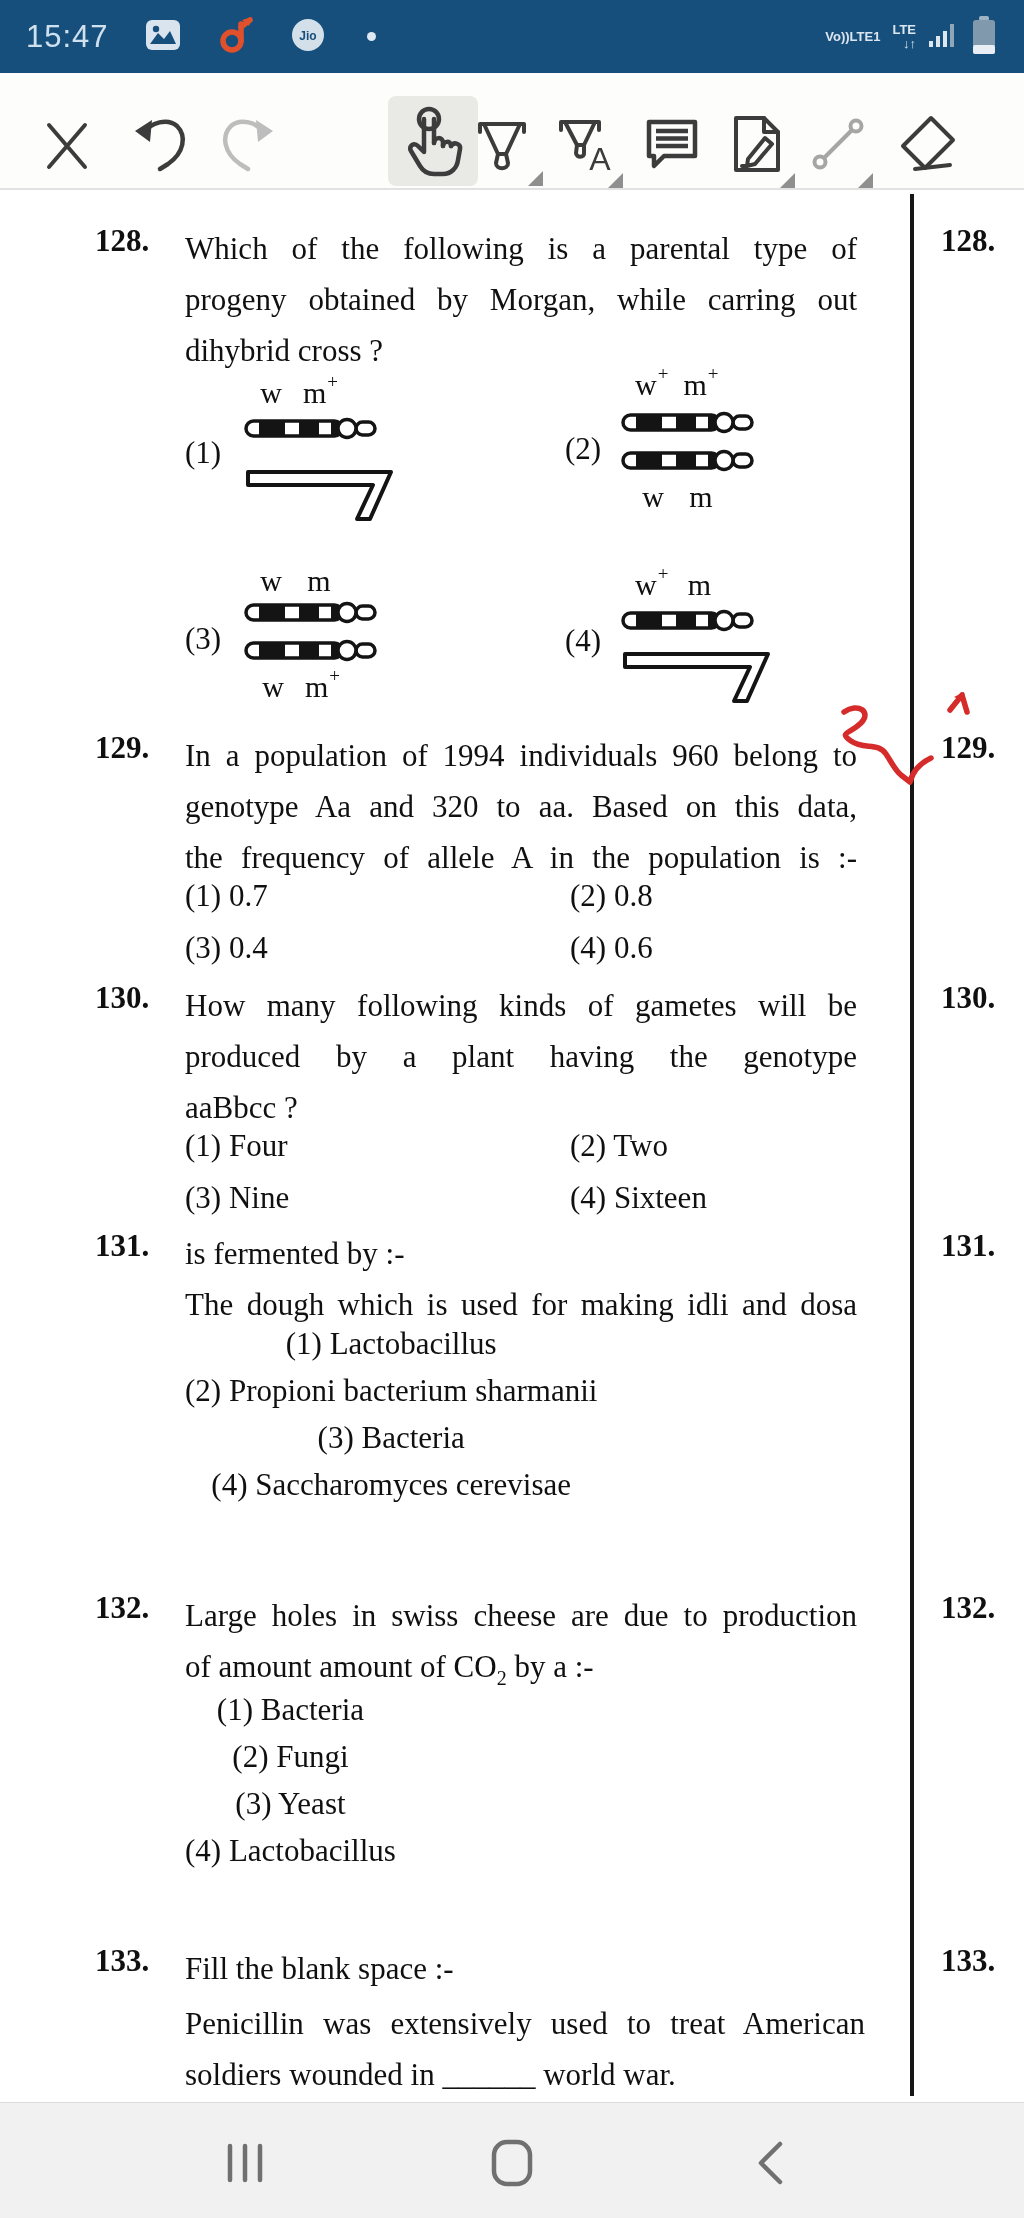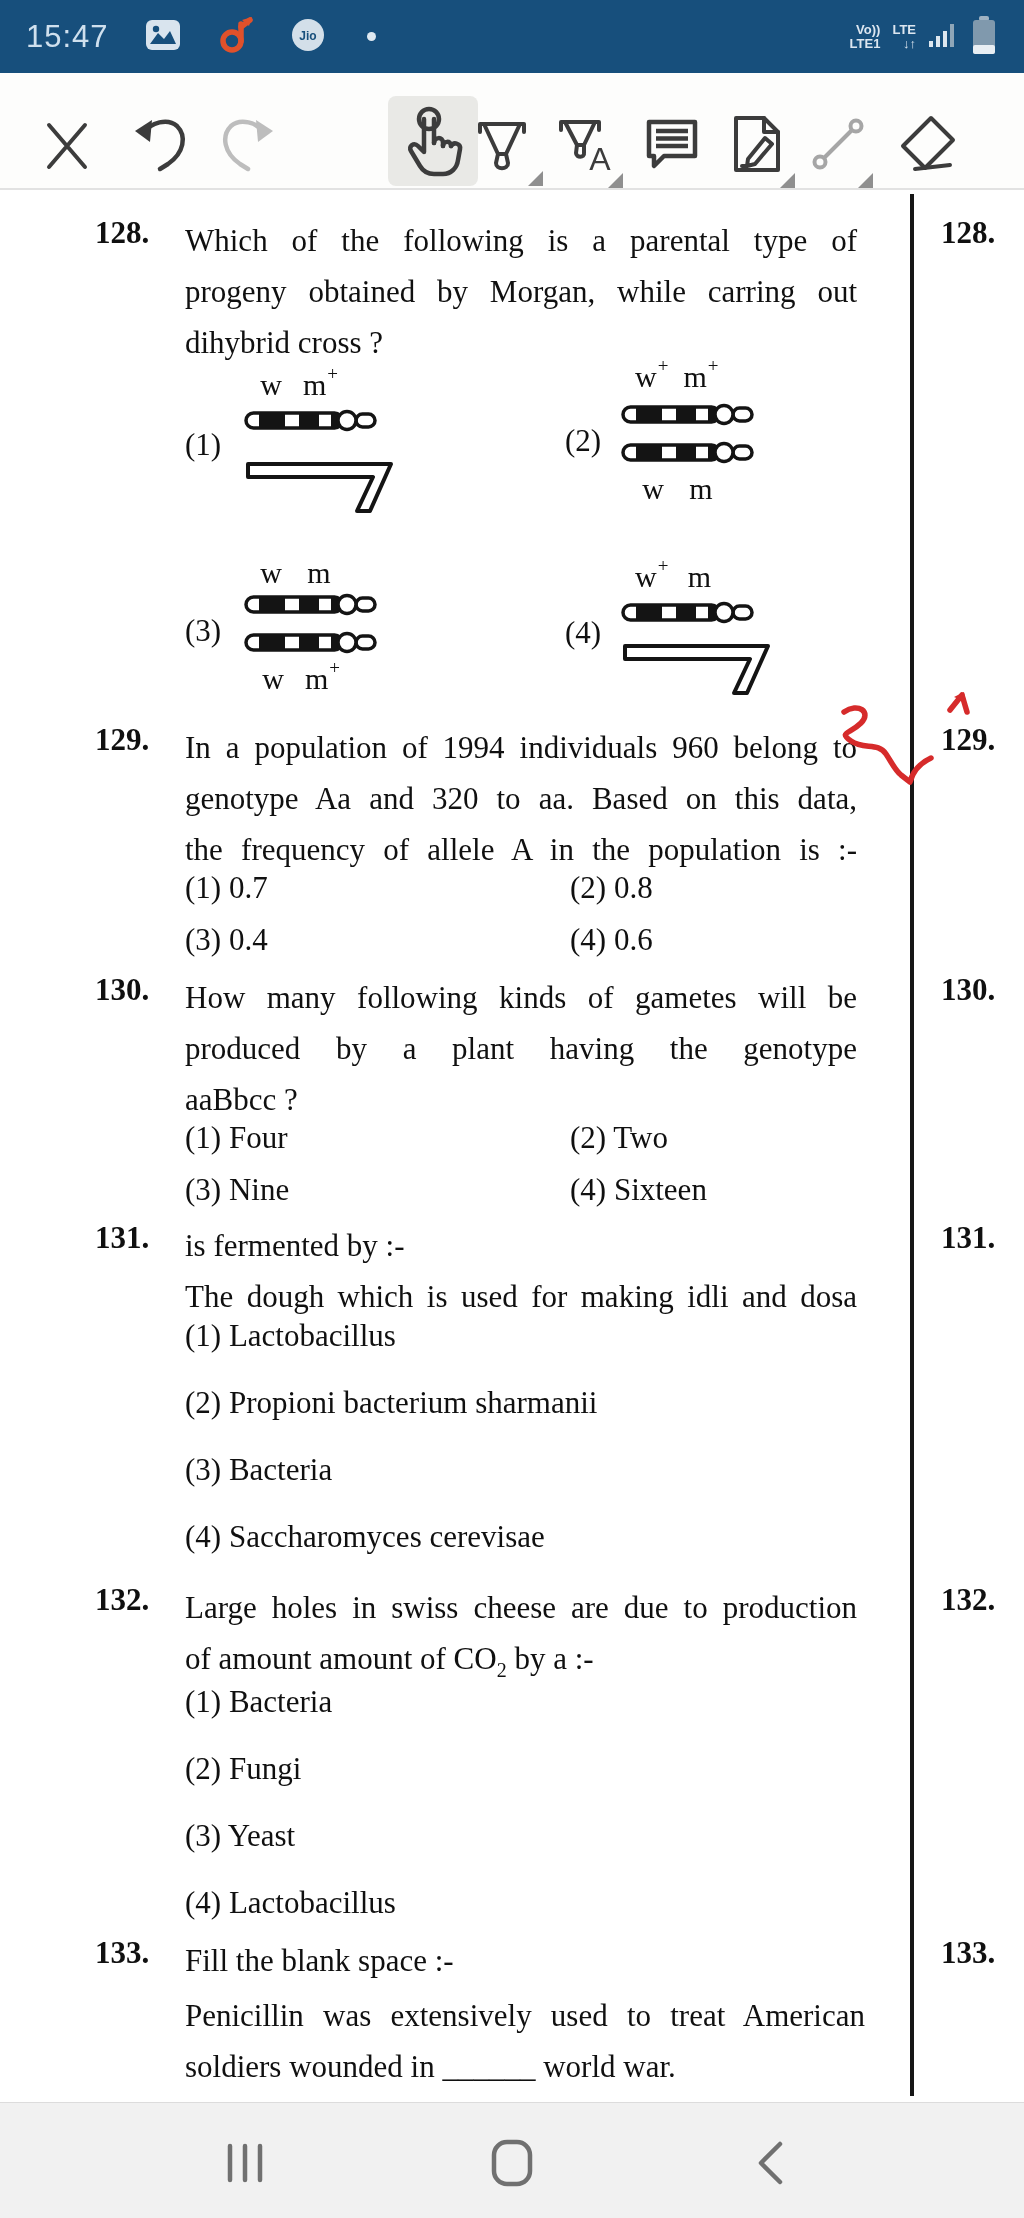--- a/index.html
+++ b/index.html
@@ -9,45 +9,45 @@
   *{margin:0;padding:0;box-sizing:border-box;}
   body{background:#777;font-family:"Liberation Serif","DejaVu Serif",serif;}
   .phone{position:relative;width:1024px;height:2218px;background:#fff;overflow:hidden;margin:0 auto;}
 
   
   .status-bar{position:absolute;left:0;top:0;width:1024px;height:73px;background:var(--status-bg,#174f7c);
     display:flex;align-items:center;justify-content:space-between;padding:0 26px;font-family:"Liberation Sans",sans-serif;}
   .sb-left{display:flex;align-items:center;gap:36px;}
   .sb-time{color:#cfe0ee;font-size:31px;letter-spacing:1px;}
   .sb-right{display:flex;align-items:center;gap:12px;}
-  .volte-block{display:flex;flex-direction:column;align-items:flex-end;color:#dce6f0;font-size:13px;font-weight:bold;line-height:14px;}
+  .volte-block{display:flex;flex-direction:row;align-items:flex-start;color:#dce6f0;font-size:13px;font-weight:bold;line-height:14px;}
   .lte-block{display:flex;flex-direction:column;align-items:flex-end;color:#dce6f0;font-size:13px;font-weight:bold;line-height:14px;}
   .sb-dot{width:9px;height:9px;border-radius:50%;background:#dfe9f1;margin-left:6px;}
 
   
   .toolbar{position:absolute;left:0;top:73px;width:1024px;height:117px;background:#fdfdfc;border-bottom:2px solid #e2e2e2;}
   .tool{position:absolute;top:35px;width:64px;height:72px;background:none;border:none;cursor:pointer;}
   .tool svg{display:block;margin:0 auto;}
   .tool-selected-bg{position:absolute;left:388px;top:23px;width:90px;height:90px;background:#e9e9e6;border-radius:8px;}
   .dark-ic{color:#3c3c3c;}
   .dim-ic{color:#bdbdbd;}
   .gray-ic{color:#a6a6a6;}
   .dd-tri{position:absolute;width:0;height:0;border-bottom:15px solid #8f8f8f;border-left:15px solid transparent;}
 
   
   .doc{position:absolute;left:0;top:190px;width:1024px;height:1916px;background:#fff;color:#101010;}
   .divider{position:absolute;left:910px;top:4px;width:4px;height:1902px;background:#161616;}
-  .question{position:absolute;left:0;width:940px;}
+  .question{position:absolute;left:0;width:940px;margin-top:8px;}
   .qnum{position:absolute;left:95px;top:8px;font-weight:bold;font-size:31px;}
   .marginnum{position:absolute;left:941px;top:8px;font-weight:bold;font-size:31px;}
   .qtext{position:absolute;left:185px;top:8px;width:672px;font-size:31px;}
   .qline{height:51px;line-height:51px;white-space:nowrap;}
   .just{white-space:normal;text-align:justify;text-align-last:justify;}
   .optgrid{position:absolute;left:185px;width:700px;display:grid;grid-template-columns:385px auto;font-size:31px;line-height:52px;}
-  .optlist{position:absolute;left:185px;display:grid;row-gap:36px;font-size:31px;line-height:31px;}
+  .optlist{position:absolute;left:185px;display:grid;row-gap:16px;font-size:31px;line-height:31px;text-align:center;}
   .qpara{position:absolute;left:185px;width:680px;font-size:31px;}
   sub.co2{font-size:20px;vertical-align:-8px;}
 
   
   .xopt{position:absolute;width:340px;height:175px;}
   .optlabel{position:absolute;left:0;font-size:31px;}
   .dlabels{position:absolute;display:flex;gap:16px;font-size:30px;height:34px;}
   .dlab{min-width:32px;text-align:center;}
   .dlab sup{font-size:19px;position:relative;top:-4px;left:1px;}
   .dsvg{position:absolute;}

